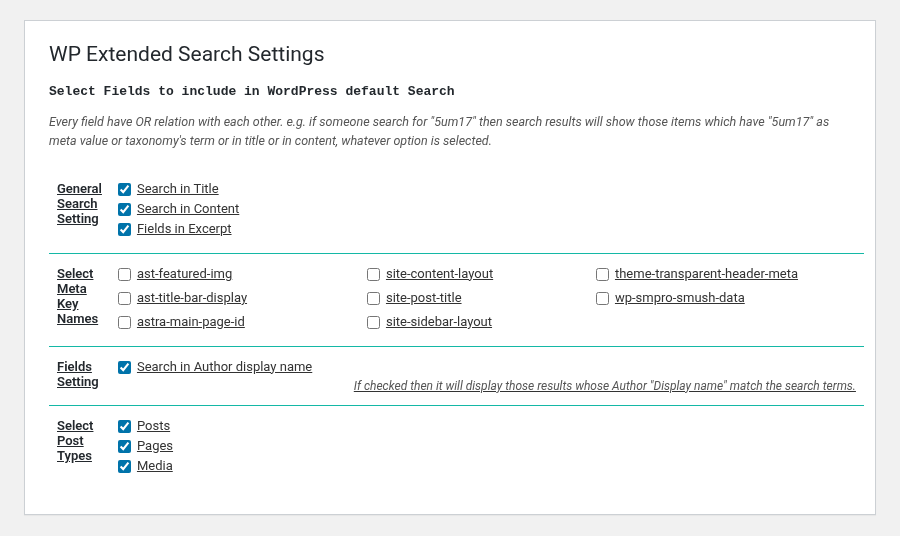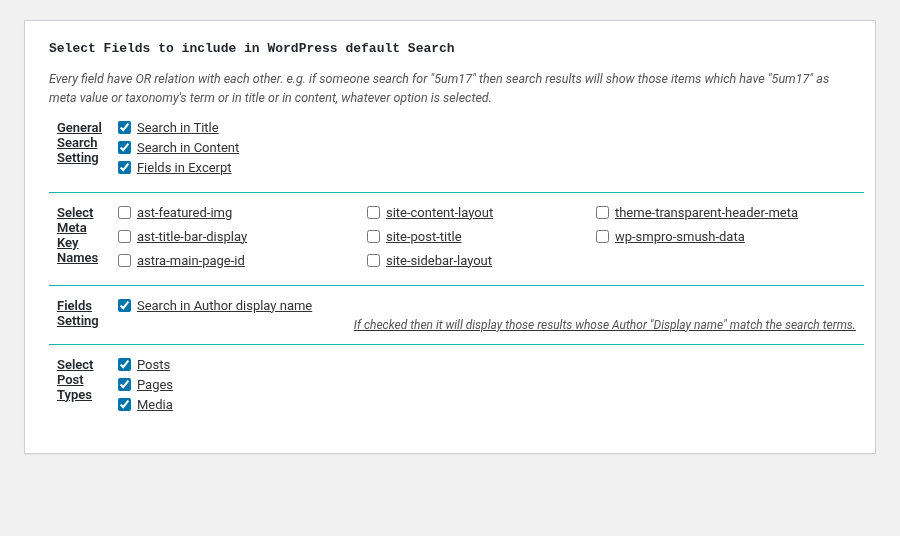--- a/index.html
+++ b/index.html
@@ -28,20 +28,21 @@
       background: #fff;
       max-width: 860px;
       padding: 20px 24px 24px;
       border: 1px solid #ccd0d4;
       box-shadow: 0 1px 1px rgba(0,0,0,.04);
     }
     .section-desc {
       font-style: italic;
       color: #555;
       font-size: 12.5px;
+      margin-bottom: 18px;
       line-height: 1.5;
     }
     .settings-table {
       width: 100%;
       border-collapse: collapse;
     }
     .settings-table tr {
       border-top: 1px solid #14b8a6;
     }
     .settings-table tr:first-child {
@@ -57,21 +58,21 @@
       font-weight: 600;
       color: #23282d;
       font-size: 13px;
       padding-top: 14px;
     }
     .control-cell {
       padding-left: 20px;
     }
     .checkbox-row {
       display: flex;
-      align-items: center;
+      align-items: flex-end;
       margin-bottom: 5px;
       gap: 6px;
     }
     .checkbox-row label {
       font-size: 13px;
       color: #333;
     }
     .checkbox-row input[type="checkbox"] {
       margin: 0;
       accent-color: #0073aa;
@@ -86,20 +87,21 @@
       font-size: 12px;
       color: #555;
       margin-top: 4px;
       text-align: right;
     }
   </style>
 </head>
 <body>
 
 <div class="page-wrap">
+  <h1>WP Extended Search Settings</h1>
   <h2>Select Fields to include in WordPress default Search</h2>
   <p class="section-desc">Every field have OR relation with each other. e.g. if someone search for "5um17" then search results will show those items which have "5um17" as meta value or taxonomy's term or in title or in content, whatever option is selected.</p>
 
   <table class="settings-table">
 
     <tbody>
         <tr>
       <td class="label-cell">General Search Setting</td>
       <td class="control-cell">
         <div class="checkbox-row">

